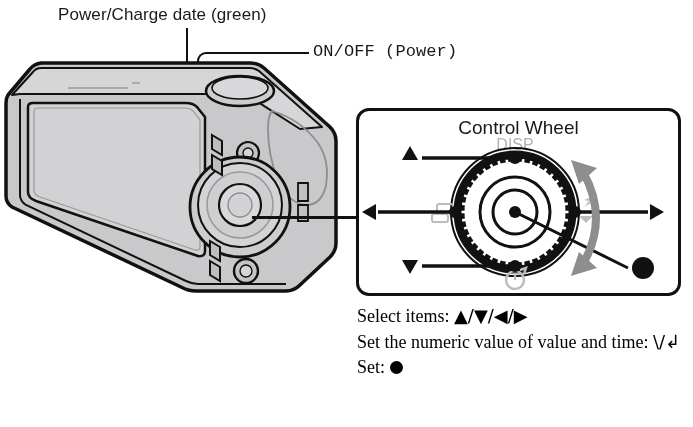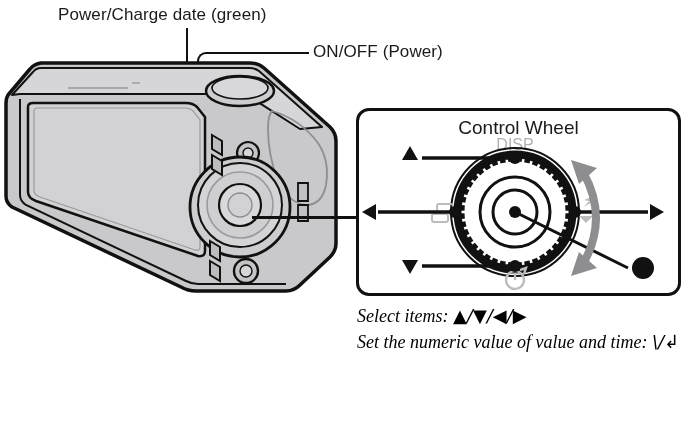--- a/index.html
+++ b/index.html
@@ -19,21 +19,21 @@
 
   
   .callout-label {
     font-family: "Liberation Sans", sans-serif;
     font-size: 17px;
     color: #1a1a1a;
     white-space: nowrap;
     letter-spacing: 0.1px;
   }
   #label-lamp { left: 58px; top: 5px; }
-  #label-onoff { left: 313px; top: 42px; }
+  #label-onoff { left: 313px; top: 42px; font-family: Liberation Mono, monospace; }
 
   
   #leader-lamp-line {
     left: 186px; top: 28px;
     width: 2px; height: 42px;
     background: #111;
   }
   #leader-lamp-dot {
     left: 181px; top: 66px;
     width: 11px; height: 11px;
@@ -95,21 +95,20 @@
   #wheel-graphic { left: 360px; top: 128px; width: 320px; height: 170px; }
 
   
   #caption-block {
     left: 357px; top: 303px;
     width: 336px;
     font-family: "Liberation Serif", serif;
     font-size: 18px;
     color: #000;
     line-height: 25px;
-    font-style: italic;
   }
   #caption-block .cap-line { white-space: nowrap; }
   #caption-block .cap-wrap { white-space: normal; }
   .glyph { font-family: "DejaVu Sans", sans-serif; }
   .dot-glyph {
     display: inline-block;
     width: 13px; height: 13px;
     border-radius: 50%;
     background: #000;
     vertical-align: -1px;
@@ -295,15 +294,19 @@
 
   <div class="abs" id="caption-block">
     <div class="cap-line">
       <span>Select items:</span>
       <span class="glyph">▲/▼/◀/▶</span>
     </div>
     <div class="cap-wrap">
       <span>Set the numeric value of value and time:</span>
       <span class="glyph">\/↲</span>
     </div>
+    <div class="cap-line">
+      <span>Set:</span>
+      <span class="dot-glyph"></span>
+    </div>
   </div>
 
 </div>
 
 </body></html>

